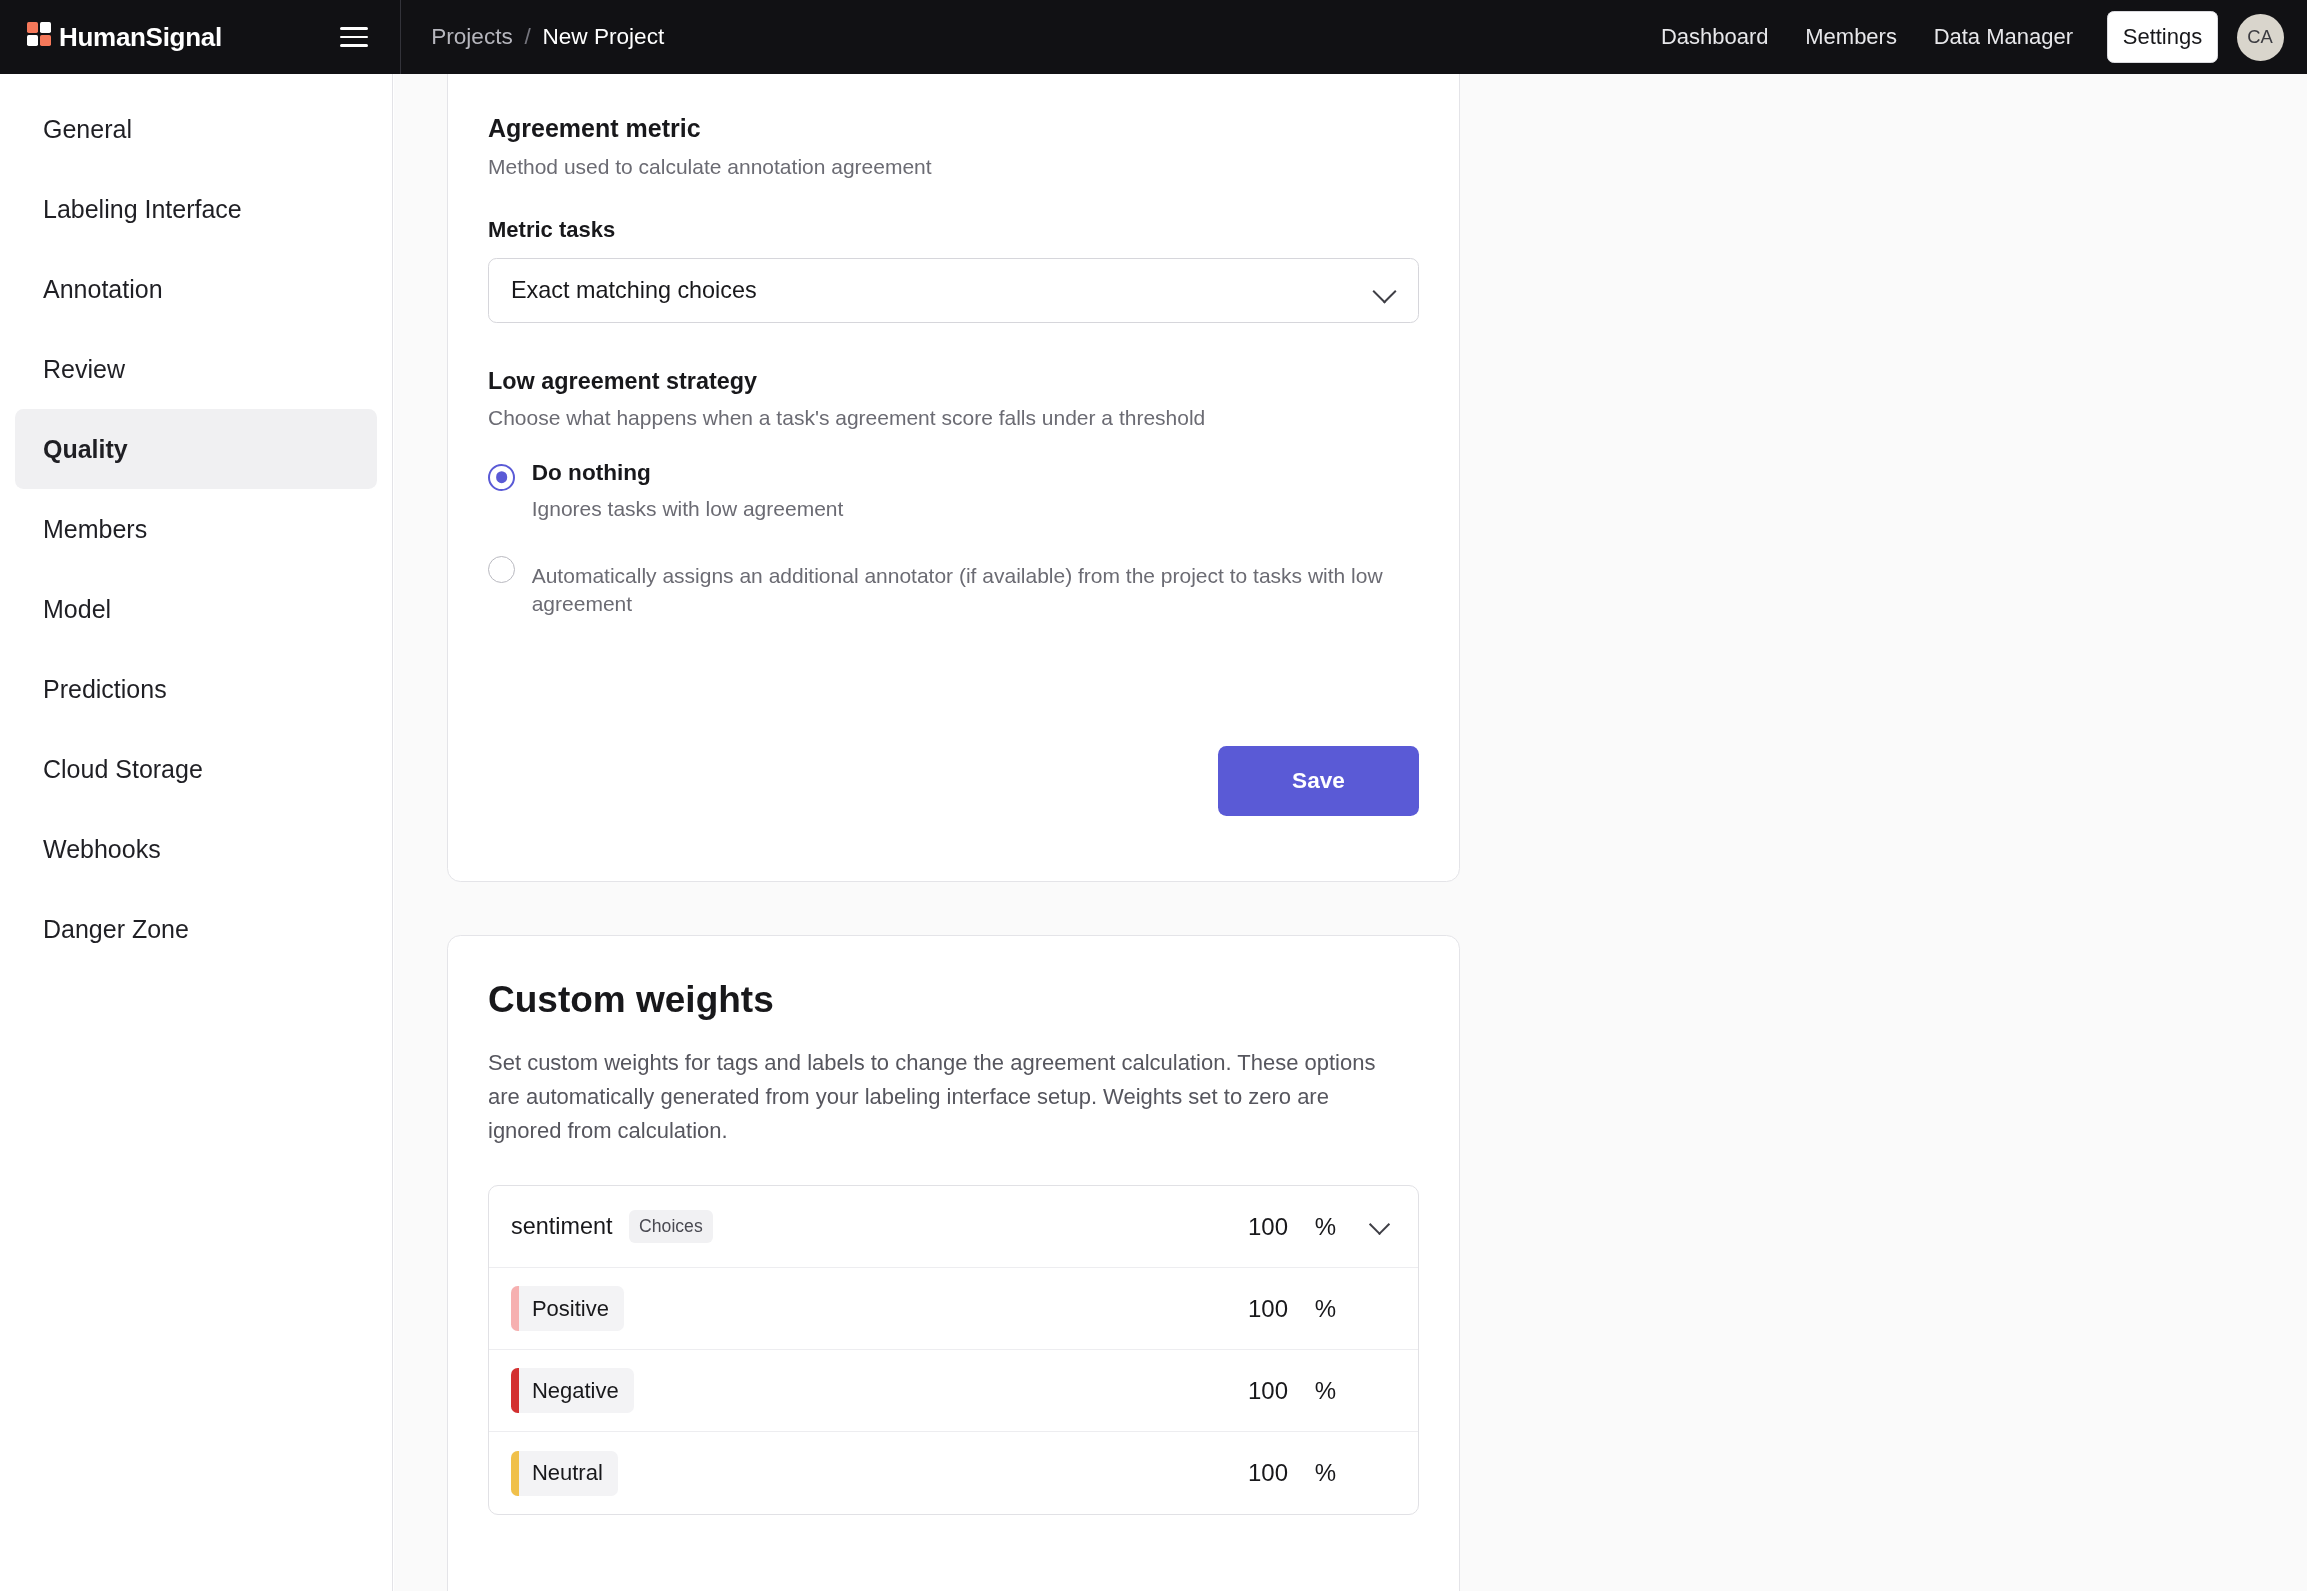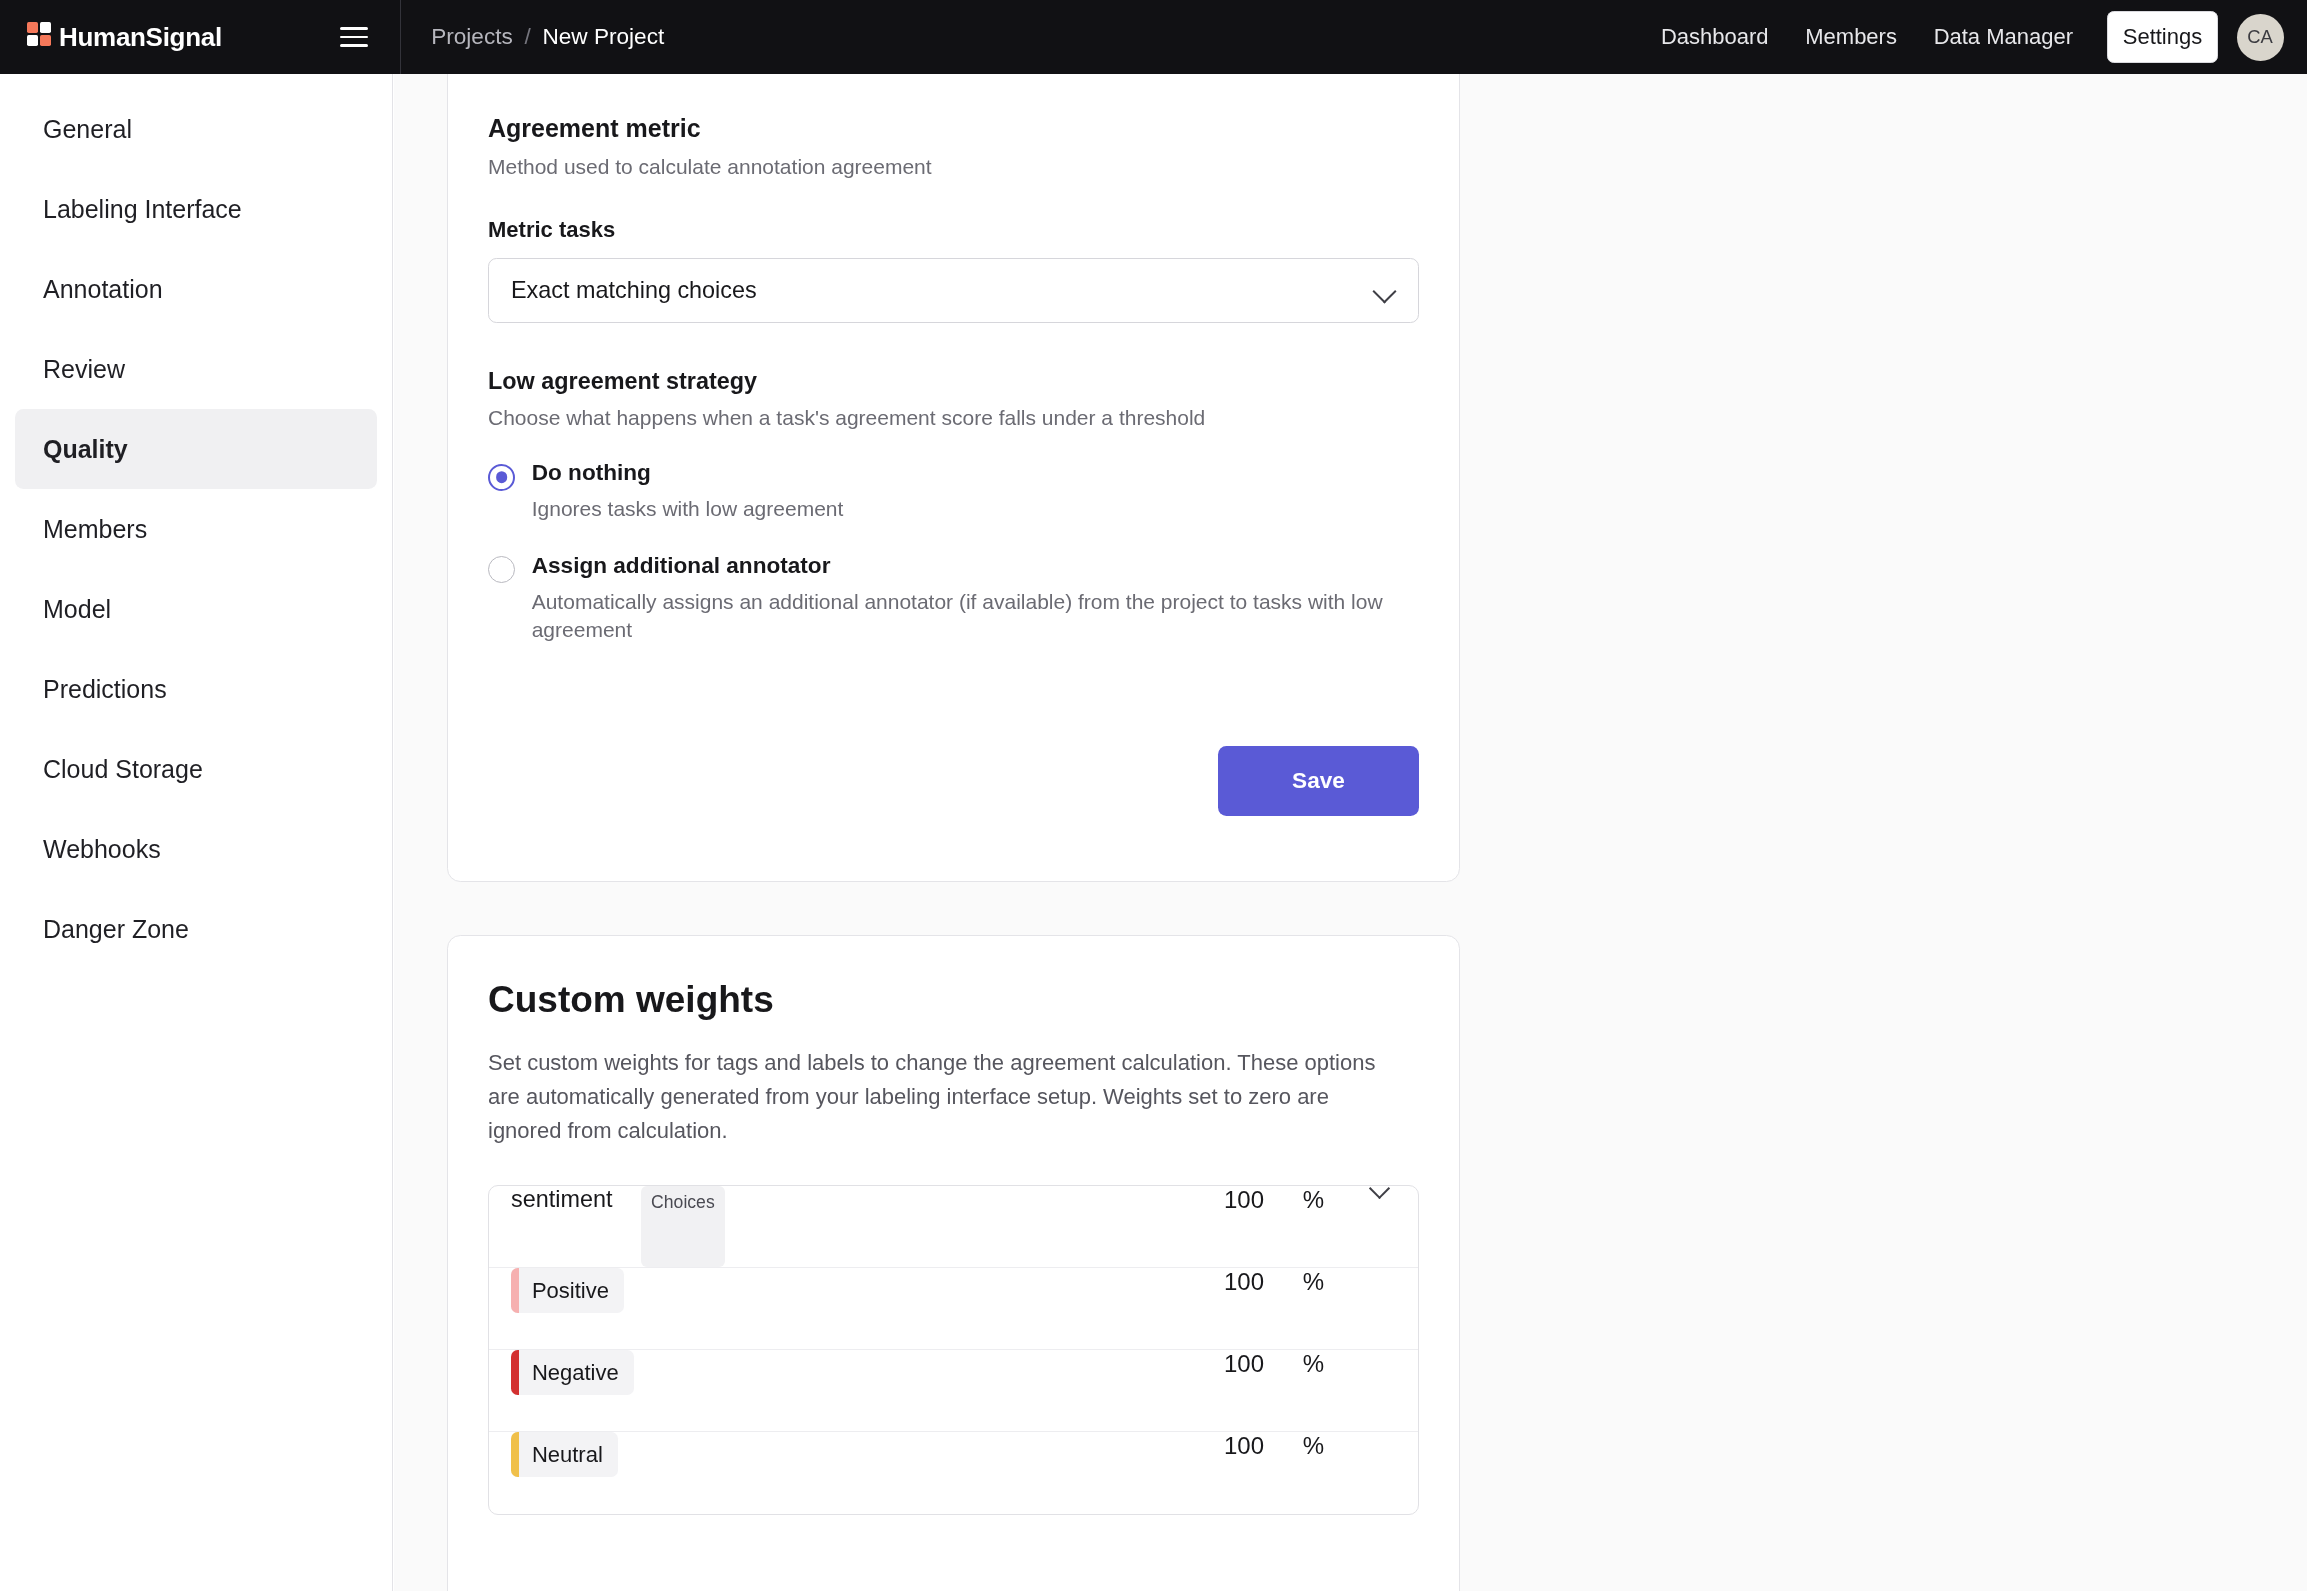--- a/index.html
+++ b/index.html
@@ -295,24 +295,24 @@
     max-width: 911px;
   }
   .weights-box {
     margin-top: 37px;
     border: 0.8px solid #e1e1e5;
     border-radius: 10px;
     overflow: hidden;
   }
   .w-row {
     display: flex;
+    align-items: center;
     height: 82px;
     padding: 0 22px;
     border-bottom: 0.8px solid #ededf0;
-    gap: 12px;
   }
   .w-row:last-child { border-bottom: none; }
   .w-name {
     font-size: 23.4px;
     color: #18181b;
     font-weight: 400;
   }
   .tag-pill {
     margin-left: 16.7px;
     background: #f1f1f3;
@@ -431,21 +431,20 @@
       <span class="radio checked"></span>
       <span>
         <span class="radio-main" style="display:block">Do nothing</span>
         <span class="radio-sub" style="display:block">Ignores tasks with low agreement</span>
       </span>
     </div>
 
     <div class="radio-row">
       <span class="radio"></span>
       <span>
-        <span class="radio-main" style="display:block">Assign additional annotator</span>
         <span class="radio-sub" style="display:block">Automatically assigns an additional annotator (if available) from the project to tasks with low agreement</span>
       </span>
     </div>
 
     <button class="btn-save" id="save-agreement">Save</button>
   </div>
 
   <div class="card" id="card-weights">
     <div class="big-title">Custom weights</div>
     <div class="big-desc">Set custom weights for tags and labels to change the agreement calculation. These options are automatically generated from your labeling interface setup. Weights set to zero are ignored from calculation.</div>

